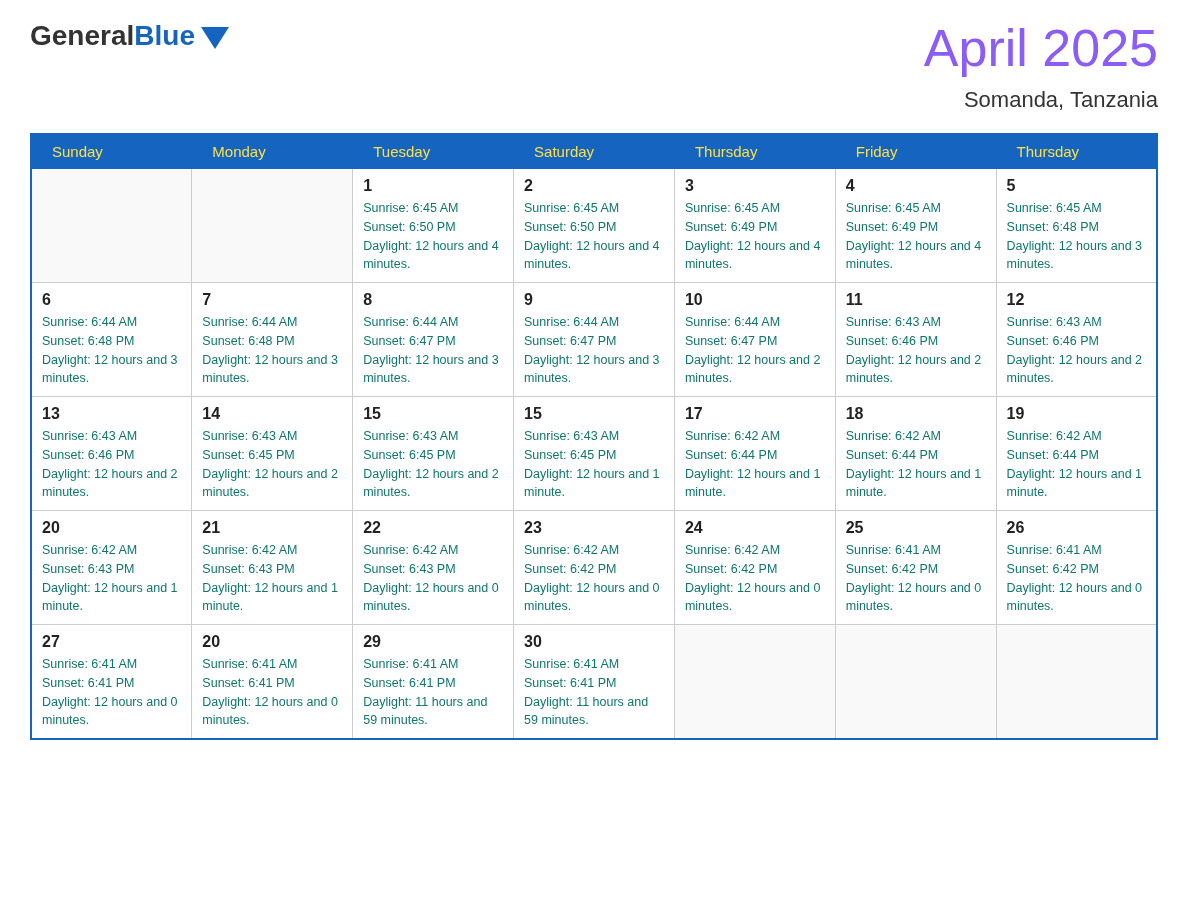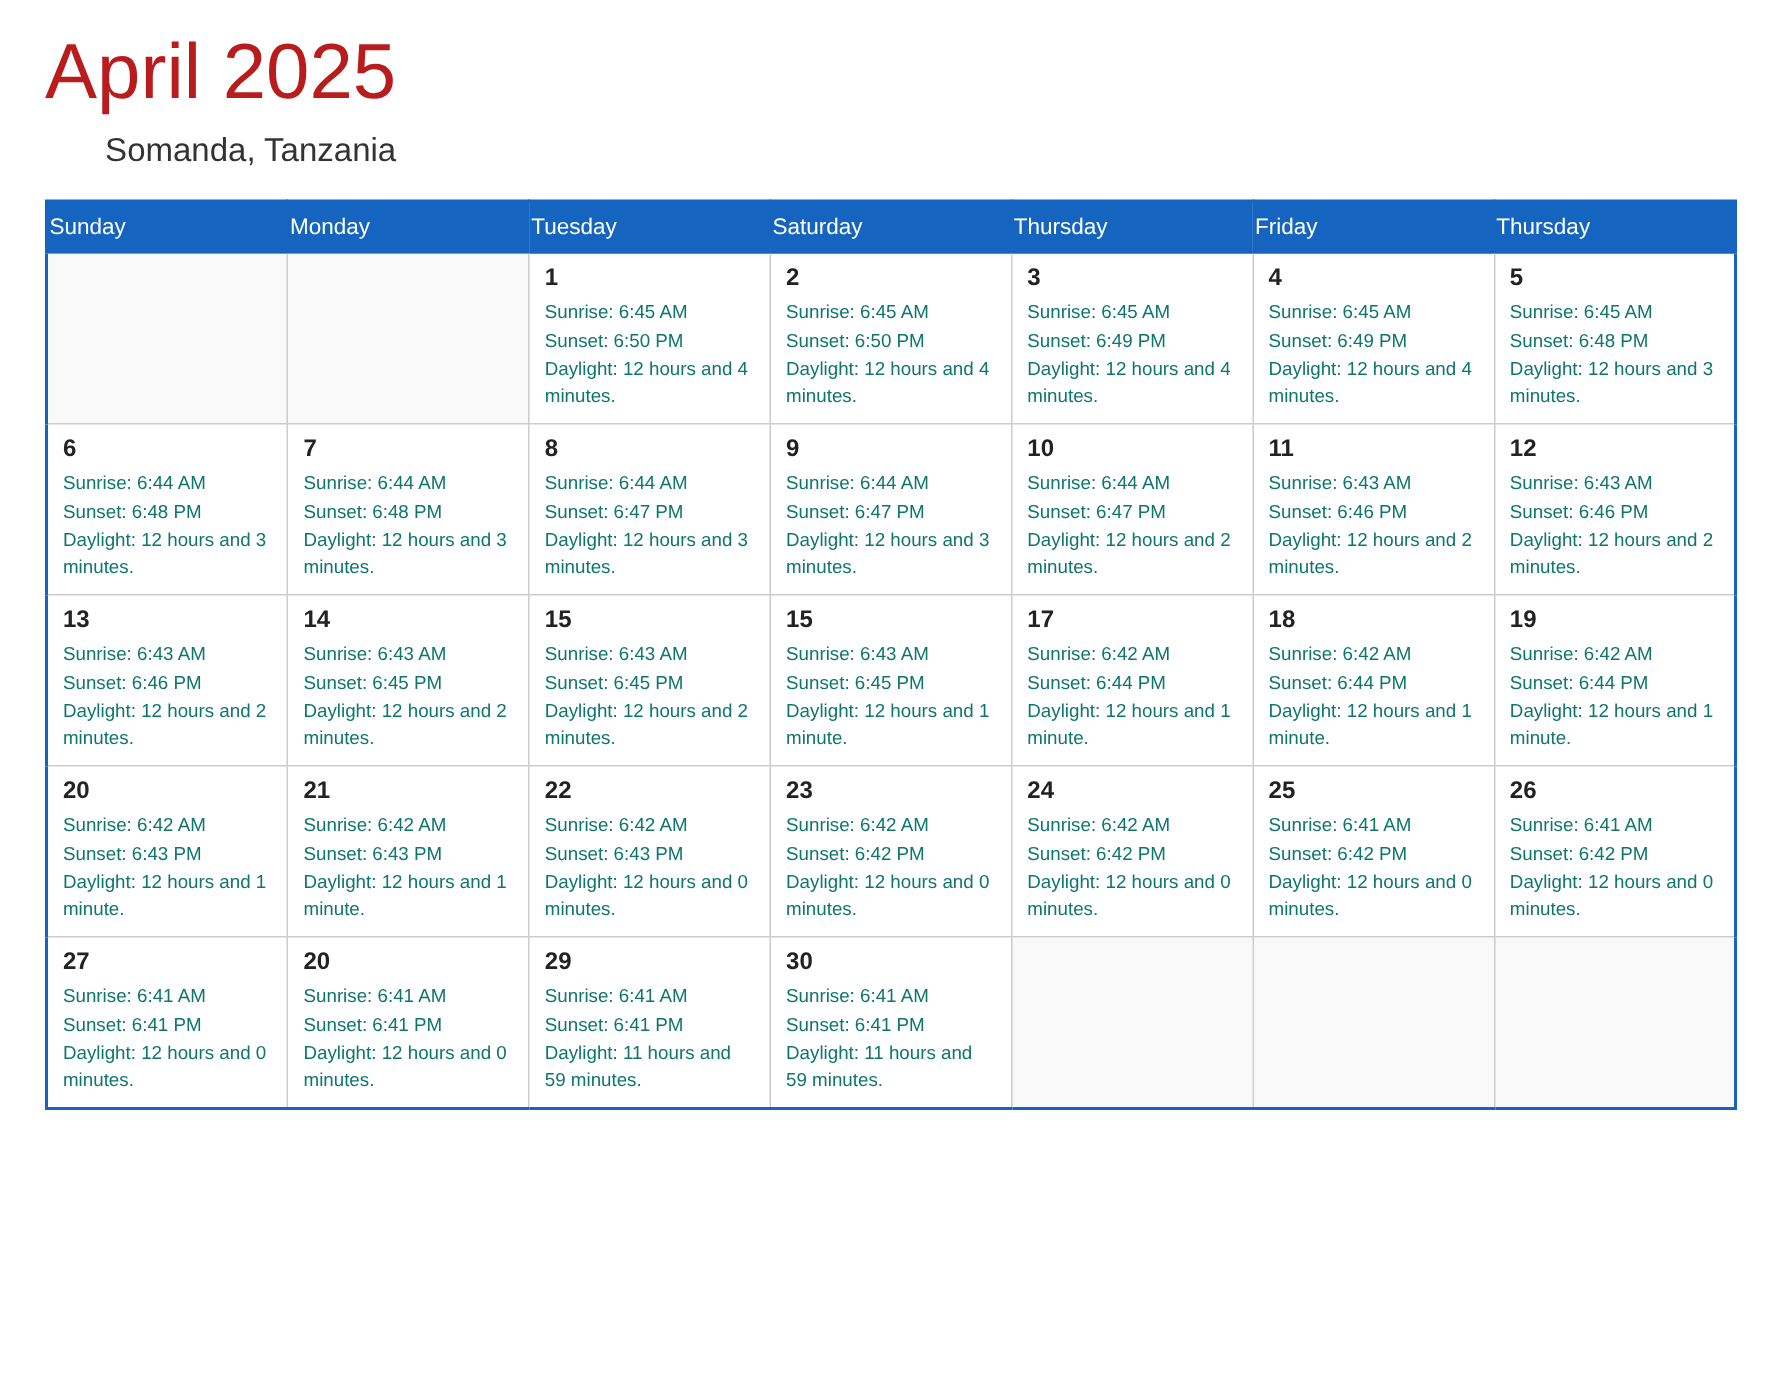--- a/index.html
+++ b/index.html
@@ -39,39 +39,39 @@
       border-top: 22px solid #1565c0;
       margin-left: 2px;
       margin-top: 4px;
     }
     .title-block {
       text-align: right;
     }
     .title-block h1 {
       font-size: 52px;
       font-weight: normal;
-      color: #b91c1c;
+      color: #8b5cf6;
       line-height: 1.1;
     }
     .title-block h2 {
       font-size: 22px;
       font-weight: normal;
       color: #333;
       margin-top: 10px;
     }
     table {
       width: 100%;
       border-collapse: collapse;
       table-layout: fixed;
     }
     thead tr th {
       background-color: #1565c0;
-      color: #ffffff;
+      color: #fde047;
       text-align: left;
-      padding: 8px 1px;
+      padding: 8px 20px;
       font-size: 15px;
       font-weight: normal;
       border: 1px solid #1565c0;
     }
     tbody tr td {
       vertical-align: top;
       padding: 8px 10px;
       border: 1px solid #ccc;
       font-size: 13px;
       color: #333;
@@ -109,20 +109,26 @@
       border-right: 2px solid #1565c0;
     }
     thead tr {
       border-top: 2px solid #1565c0;
     }
   </style>
 </head>
 <body>
 
 <div class="header">
+  <div class="logo">
+    <div>
+      <span class="logo-text-general">General</span><span class="logo-text-blue">Blue</span>
+    </div>
+    <div class="logo-icon"></div>
+  </div>
   <div class="title-block">
     <h1>April 2025</h1>
     <h2>Somanda, Tanzania</h2>
   </div>
 </div>
 
 <table>
   <thead>
     <tr>
     <th>Sunday</th>

